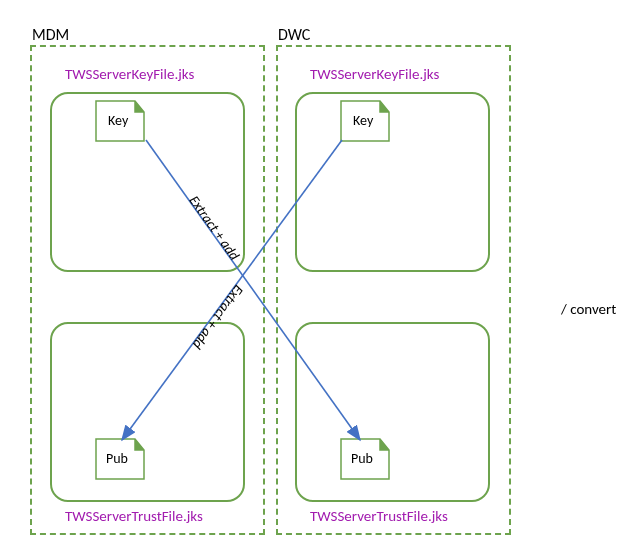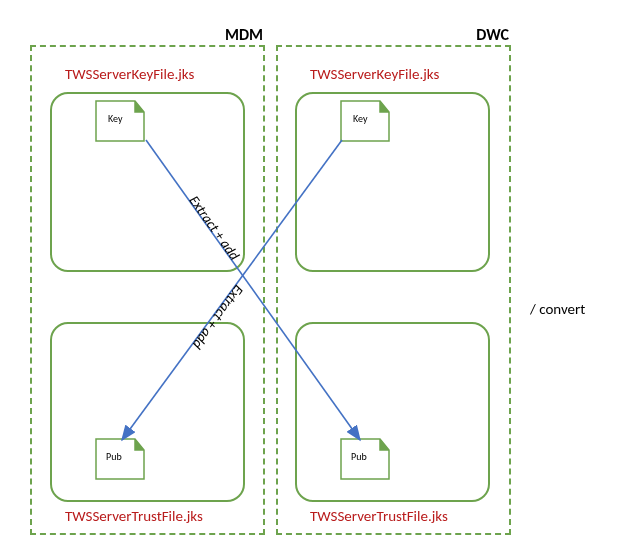--- a/index.html
+++ b/index.html
@@ -13,50 +13,50 @@
     color: #000;
     position: relative;
   }
   .dashed-col {
     position: absolute;
     border: 2px dashed #6da34d;
     box-sizing: border-box;
   }
   .col-title {
     position: absolute;
-    font-weight: bold;
+    font-weight: normal;
     font-size: 16px;
-    text-align: right;
+    text-align: left;
     width: 100%;
     top: -22px;
   }
   .file-label {
     position: absolute;
     font-size: 15px;
-    color: #b91c1c;
+    color: #a21caf;
   }
   .roundbox {
     position: absolute;
     border: 2px solid #6da34d;
     border-radius: 18px;
     box-sizing: border-box;
   }
   .doc-icon {
     position: absolute;
     width: 50px;
     height: 42px;
   }
   .doc-icon svg {
     width: 100%;
     height: 100%;
     display: block;
   }
   .doc-label {
     position: absolute;
-    font-size: 10px;
+    font-size: 14px;
     color: #000;
   }
   .side-label {
     position: absolute;
     font-size: 15px;
     color: #000;
   }
 </style>
 </head>
 <body>
@@ -104,21 +104,21 @@
 <div class="doc-icon" style="left:340px; top:438px;">
   <svg viewBox="0 0 50 42">
     <path d="M1 1 L40 1 L49 12 L49 41 L1 41 Z" fill="#fff" stroke="#6da34d" stroke-width="1.5"></path>
     <path d="M40 1 L40 12 L49 12" fill="none" stroke="#6da34d" stroke-width="1.5"></path>
     <path d="M40 1 L49 12 L40 12 Z" fill="#6da34d"></path>
   </svg>
 </div>
 <div class="doc-label" style="left:351px; top:450px;">Pub</div>
 <div class="file-label" style="left:310px; top:507px;">TWSServerTrustFile.jks</div>
 
-<div class="side-label" style="left:530px; top:300px;">/ convert</div>
+<div class="side-label" style="left:561px; top:300px;">/ convert</div>
 
 <svg width="626" height="550" style="position:absolute; left:0; top:0; pointer-events:none;">
   <defs>
     <marker id="arrowhead" markerWidth="10" markerHeight="8" refX="9" refY="4" orient="auto">
       <path d="M0,0 L10,4 L0,8 Z" fill="#4472c4"></path>
     </marker>
   </defs>
 
   <path id="p1" d="M146 140 L 360 440" stroke="#4472c4" stroke-width="1.6" fill="none" marker-end="url(#arrowhead)"></path>
 

